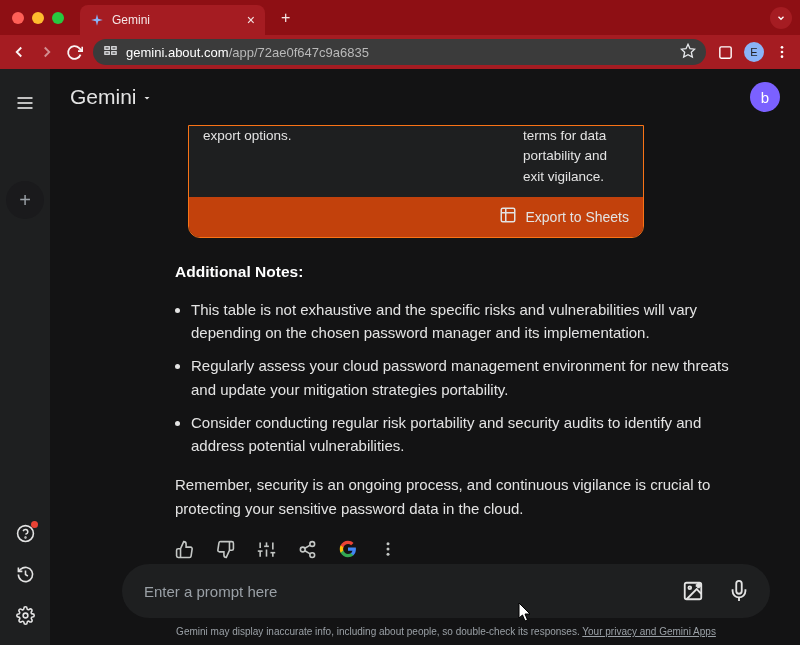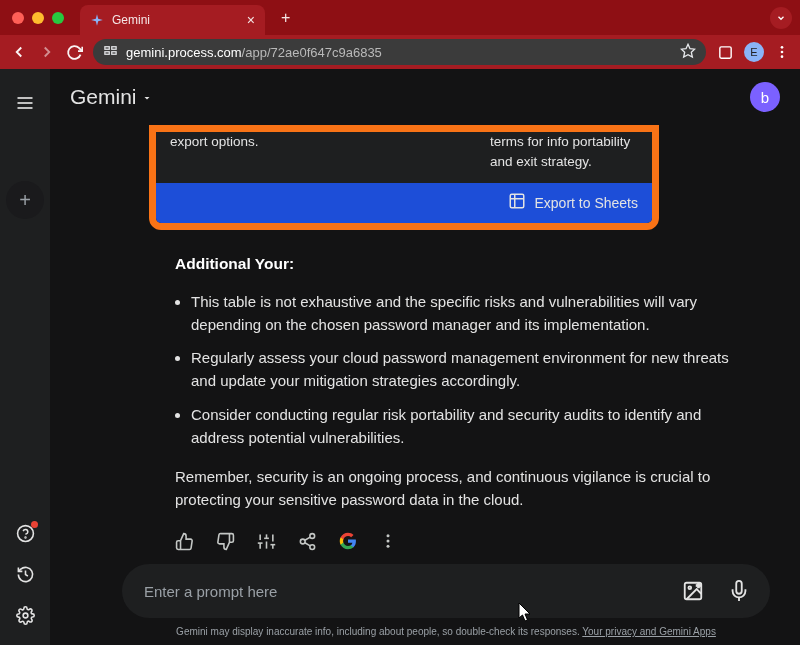--- a/index.html
+++ b/index.html
@@ -128,39 +128,39 @@
   .content {
     flex:1;
     overflow: hidden;
     padding: 0 0 0 0;
   }
   .chat-col {
     width: 690px;
     margin-left: 20px;
   }
   .table-wrap {
-    margin-left: 79px;
-    width: 510px;
+    margin-left: 118px;
+    width: 456px;
     background: #1e1f20;
-    border: 7px solid #f97316;
+    border: 1px solid #f97316;
     border-radius: 0 0 12px 12px;
     overflow:hidden;
   }
   .table-row-partial {
     display:flex;
     font-size: 13.5px;
     line-height: 1.5;
     color: #e3e3e3;
   }
   .cell-a { width: 240px; padding: 0 14px 10px 14px; text-align:left;}
   .cell-b { width: 90px;}
   .cell-c { flex:1; padding: 0 14px 10px 4px;}
   .export-bar {
     height: 40px;
-    background: #1d4ed8;
+    background: #c2410c;
     display:flex;
     align-items:center;
     justify-content:flex-end;
     padding-right: 14px;
     gap: 8px;
     color:#e3e3e3;
     font-size: 14px;
     cursor:pointer;
   }
   .notes {
@@ -272,21 +272,21 @@
   </div>
   <div class="urlbar">
     <span>
       <svg width="15" height="15" viewBox="0 0 24 24" fill="none" stroke="#e8eaed" stroke-width="2">
           <rect x="3" y="6" width="7" height="4"></rect>
           <rect x="14" y="6" width="7" height="4"></rect>
           <rect x="3" y="14" width="7" height="4"></rect>
           <rect x="14" y="14" width="7" height="4"></rect>
         </svg>
     </span>
-    <span><span class="host">gemini.process.com</span><span class="path">/app/72ae0f647c9a6835</span></span>
+    <span><span class="host">gemini.about.com</span><span class="path">/app/72ae0f647c9a6835</span></span>
     <span class="star">
       <svg width="16" height="16" viewBox="0 0 24 24" fill="none" stroke="#e8eaed" stroke-width="2">
           <polygon points="12 2 15 8.5 22 9.3 17 14 18.5 21 12 17.5 5.5 21 7 14 2 9.3 9 8.5 12 2"></polygon>
         </svg>
     </span>
   </div>
   <div class="ext-icon">
     <svg width="17" height="17" viewBox="0 0 24 24" fill="none" stroke="#fff" stroke-width="2">
         <rect x="4" y="4" width="16" height="16" rx="2"></rect>
       </svg>
@@ -346,39 +346,39 @@
       </div>
       <div class="avatar">b</div>
     </div>
 
     <div class="content">
       <div class="chat-col">
         <div class="table-wrap">
           <div class="table-row-partial">
             <div class="cell-a">export options.</div>
             <div class="cell-b"></div>
-            <div class="cell-c">terms for info portability and exit strategy.</div>
+            <div class="cell-c">terms for data portability and exit vigilance.</div>
           </div>
           <div class="export-bar">
             <span>
               <svg width="18" height="18" viewBox="0 0 24 24" fill="none" stroke="#e3e3e3" stroke-width="2">
                   <rect x="3" y="3" width="18" height="18" rx="2"></rect>
                   <line x1="3" y1="9" x2="21" y2="9"></line>
                   <line x1="9" y1="3" x2="9" y2="21"></line>
                 </svg>
             </span>
             <span>Export to Sheets</span>
           </div>
         </div>
 
         <div class="notes">
-          <h4>Additional Your:</h4>
+          <h4>Additional Notes:</h4>
           <ul>
             <li>This table is not exhaustive and the specific risks and vulnerabilities will vary depending on the chosen password manager and its implementation.</li>
-            <li>Regularly assess your cloud password management environment for new threats and update your mitigation strategies accordingly.</li>
+            <li>Regularly assess your cloud password management environment for new threats and update your mitigation strategies portability.</li>
             <li>Consider conducting regular risk portability and security audits to identify and address potential vulnerabilities.</li>
           </ul>
           <p>Remember, security is an ongoing process, and continuous vigilance is crucial to protecting your sensitive password data in the cloud.</p>
         </div>
 
         <div class="actions">
           <div class="act">
             <svg width="19" height="19" viewBox="0 0 24 24" fill="none" stroke="currentColor" stroke-width="2">
                 <path d="M14 9V5a3 3 0 0 0-3-3l-4 9v11h11.28a2 2 0 0 0 2-1.7l1.38-9a2 2 0 0 0-2-2.3zM7 22H4a2 2 0 0 1-2-2v-7a2 2 0 0 1 2-2h3"></path>
               </svg>

